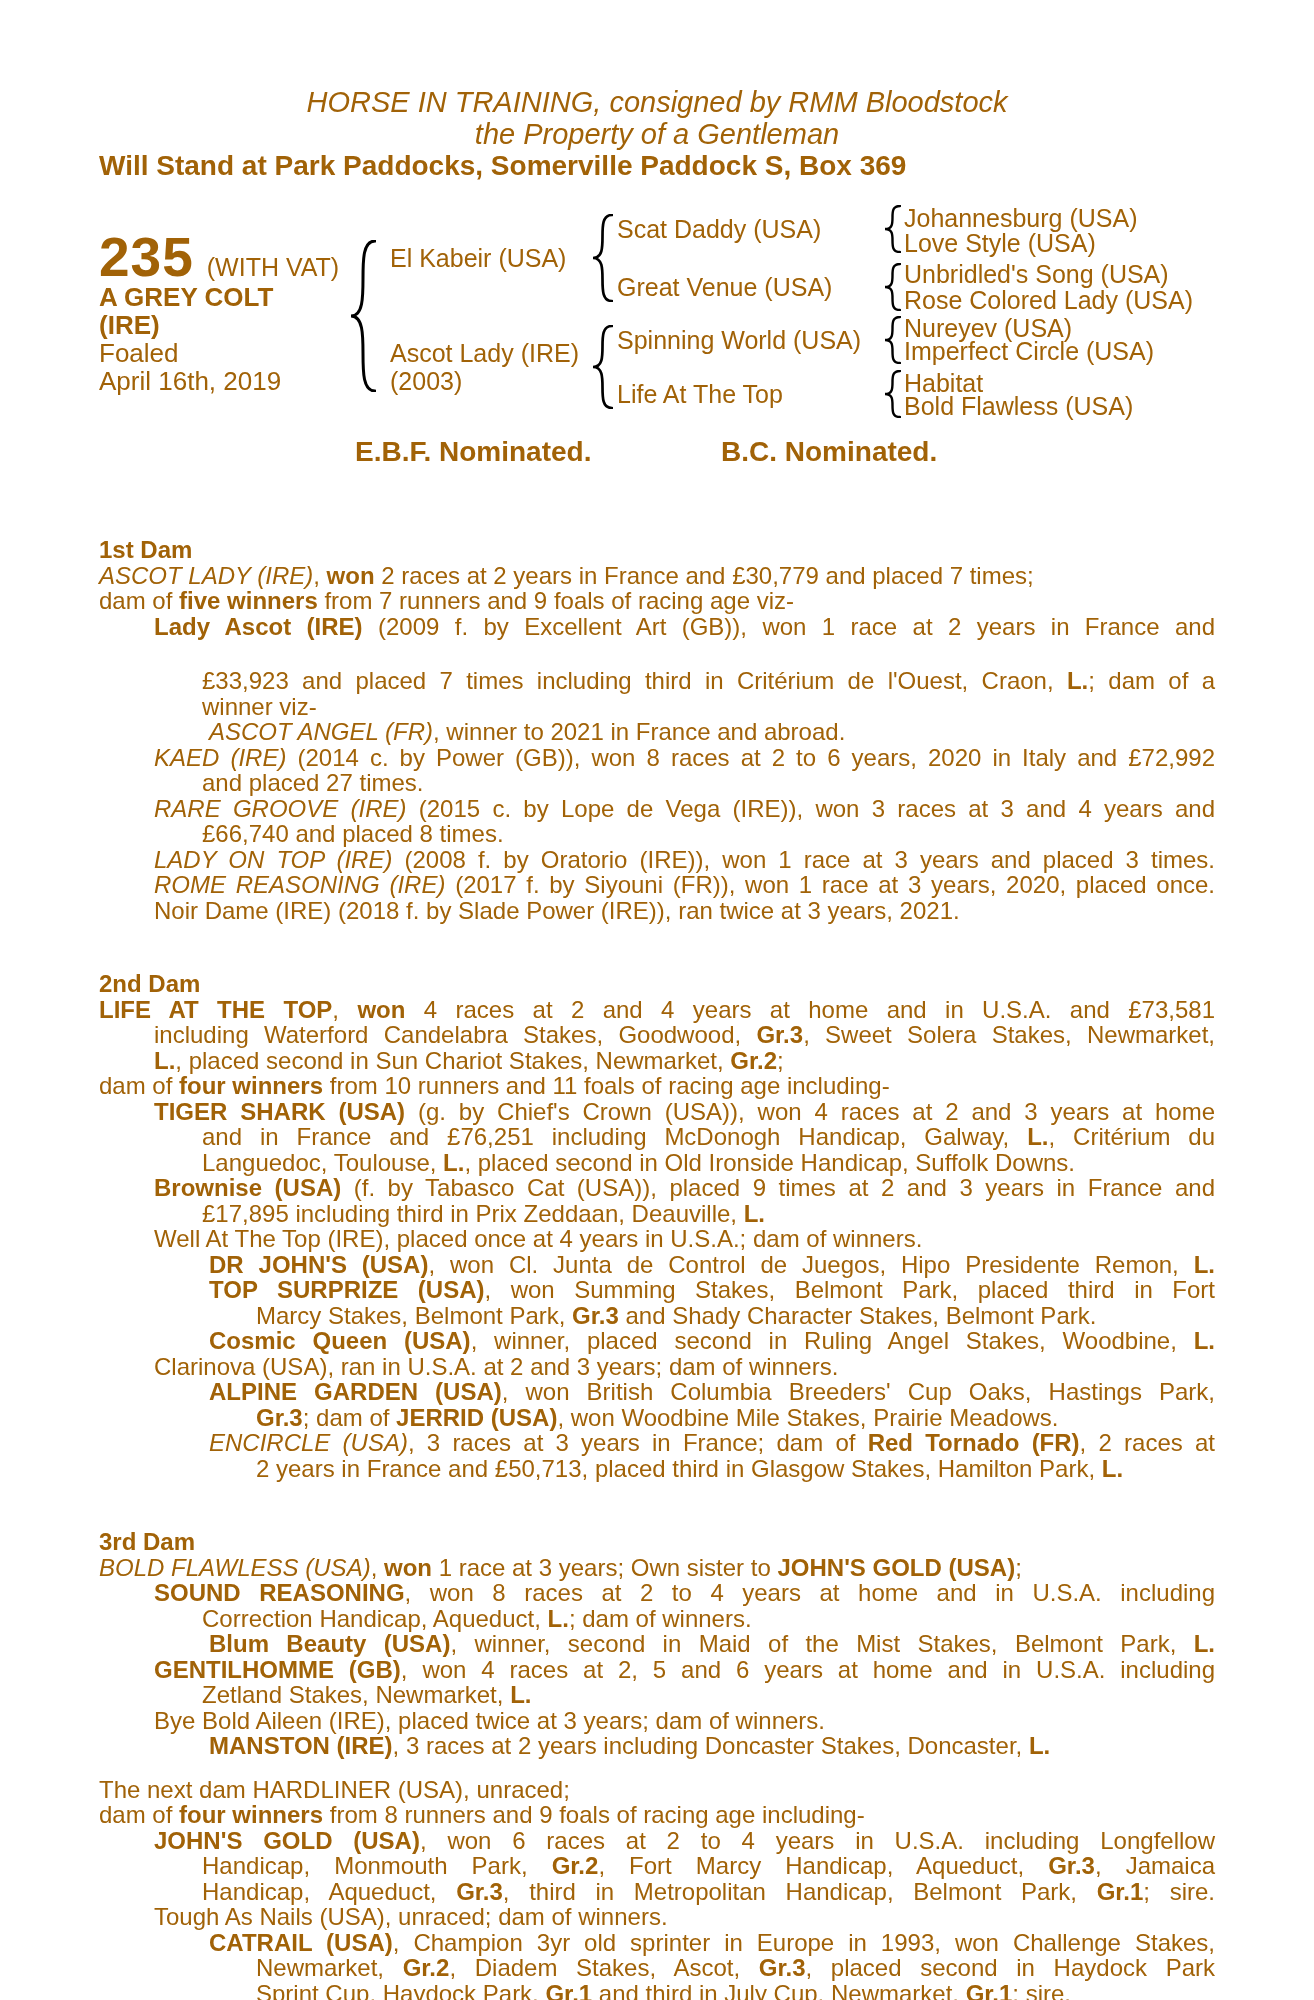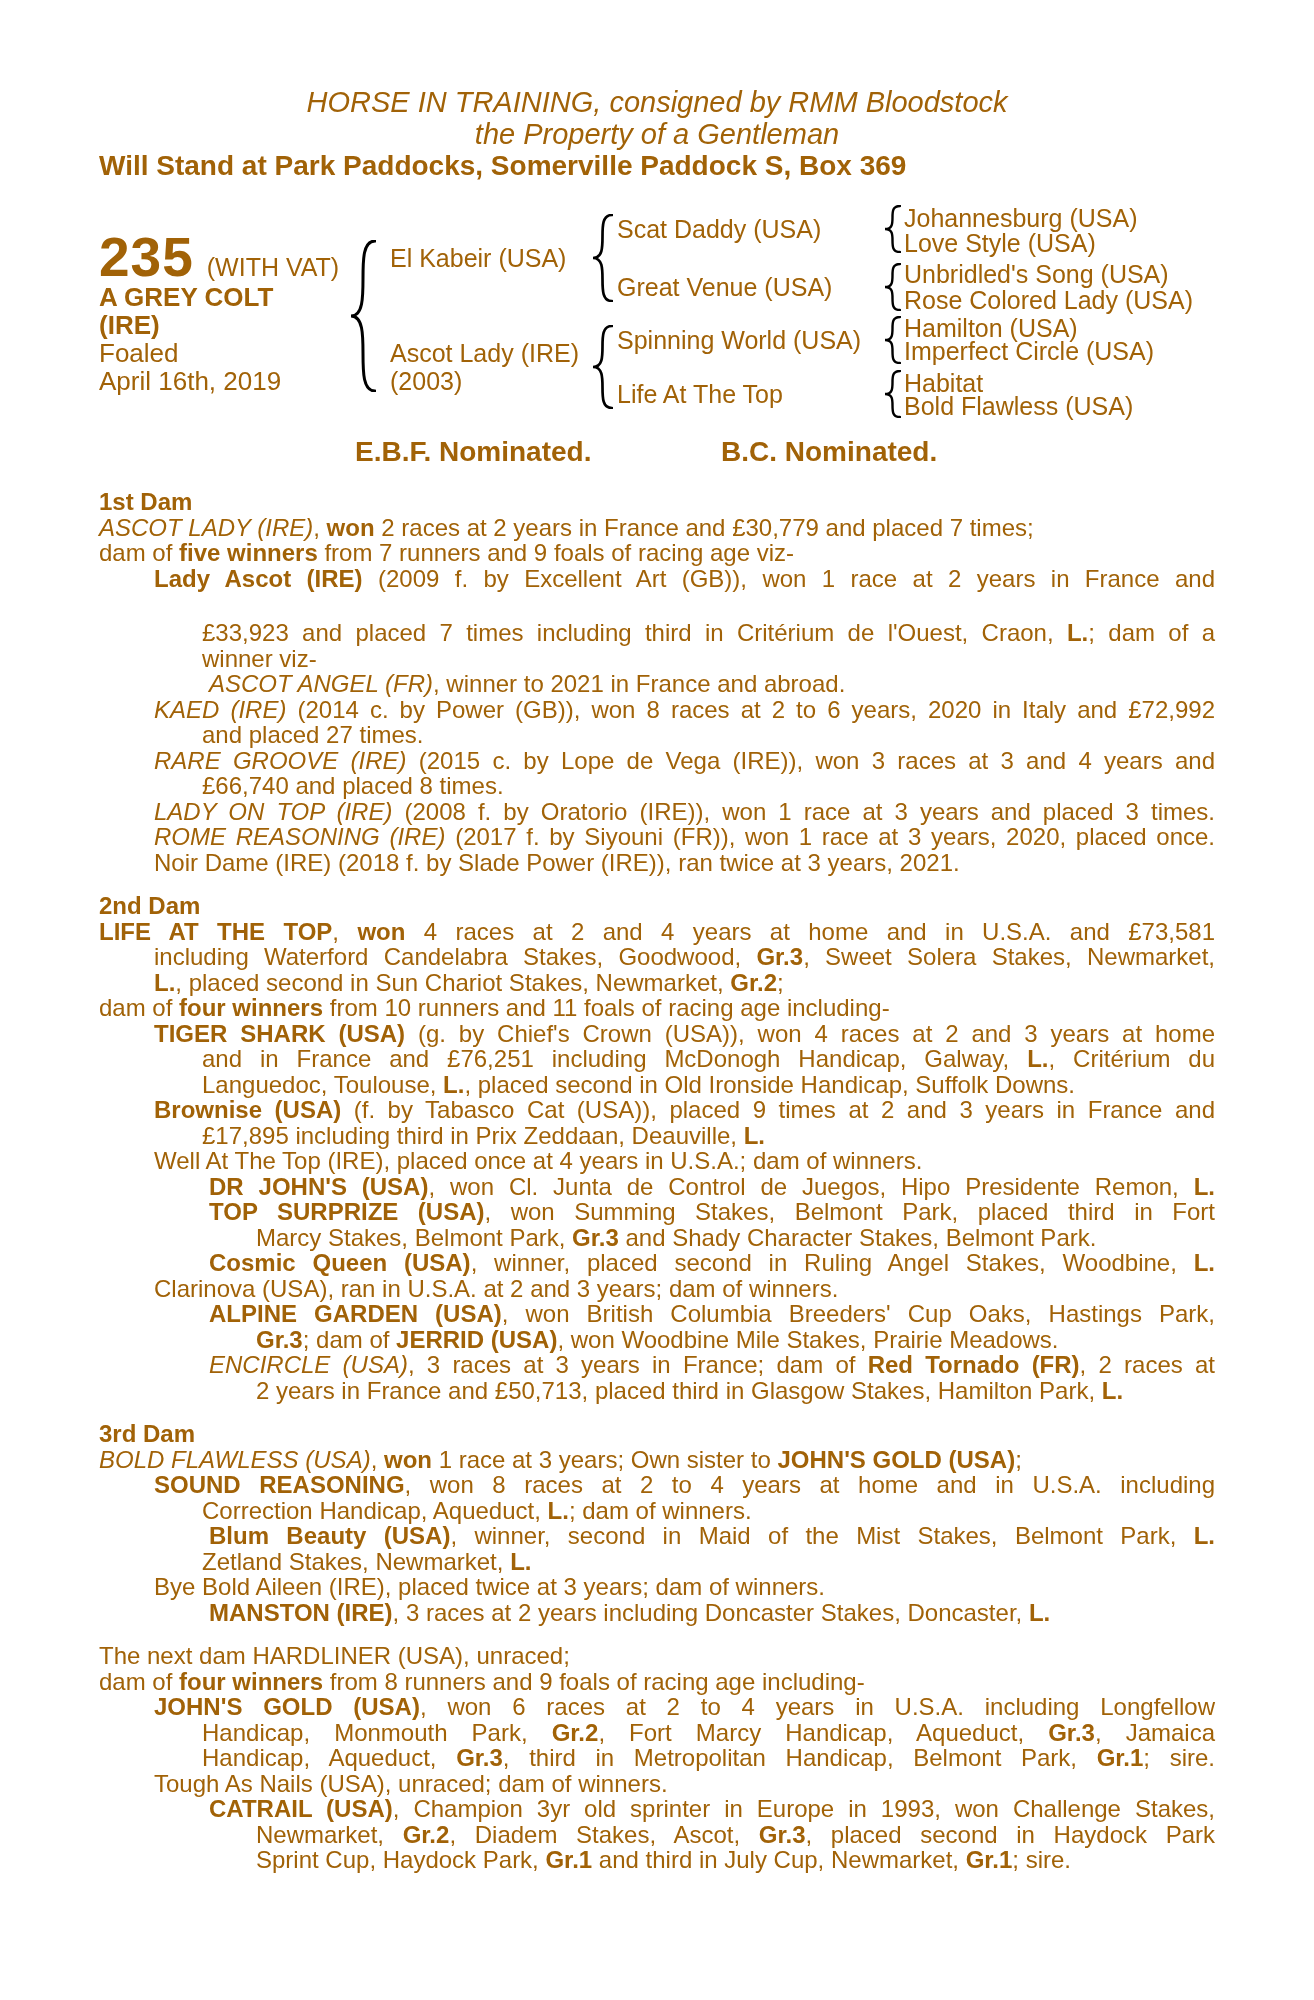--- a/index.html
+++ b/index.html
@@ -37,21 +37,21 @@
   #nom-bc{left:721px;}
   
   #catalogue-body{
     position:absolute;left:99px;top:489px;width:1116px;
     font-size:24px;line-height:25.5px;
   }
   .section{margin-top:18px;}
   .section:first-child{margin-top:0;}
   .line{white-space:nowrap;}
   .line.j{text-align:justify;text-align-last:justify;text-justify:inter-word;}
-  .section-title{font-weight:bold;}
+  .section-title{font-weight:bold;margin-top:48px;}
   .b{font-weight:bold;}
   .i{font-style:italic;}
 </style>
 </head>
 <body>
 
 <div class="page">
 
   <div class="hdr it" id="hdr1">HORSE IN TRAINING, consigned by RMM Bloodstock</div>
   <div class="hdr it" id="hdr2">the Property of a Gentleman</div>
@@ -99,21 +99,21 @@
 
     <div class="pname" style="left:617px;top:216px">Scat Daddy (USA)</div>
     <div class="pname" style="left:617px;top:274px">Great Venue (USA)</div>
     <div class="pname" style="left:617px;top:327px">Spinning World (USA)</div>
     <div class="pname" style="left:617px;top:381px">Life At The Top</div>
 
     <div class="pname" style="left:904px;top:205px">Johannesburg (USA)</div>
     <div class="pname" style="left:904px;top:230px">Love Style (USA)</div>
     <div class="pname" style="left:904px;top:261px">Unbridled's Song (USA)</div>
     <div class="pname" style="left:904px;top:287px">Rose Colored Lady (USA)</div>
-    <div class="pname" style="left:904px;top:315px">Hamilton (USA)</div>
+    <div class="pname" style="left:904px;top:315px">Nureyev (USA)</div>
     <div class="pname" style="left:904px;top:338px">Imperfect Circle (USA)</div>
     <div class="pname" style="left:904px;top:370px">Habitat</div>
     <div class="pname" style="left:904px;top:393px">Bold Flawless (USA)</div>
   </div>
 
   <div class="nom" id="nom-ebf">E.B.F. Nominated.</div>
   <div class="nom" id="nom-bc">B.C. Nominated.</div>
 
   <div id="catalogue-body">
       <div class="section">
@@ -153,20 +153,21 @@
         <div class="line" style="padding-left: 157px;"><span class="b">Gr.3</span><span class="r">; dam of </span><span class="b">JERRID (USA)</span><span class="r">, won Woodbine Mile Stakes, Prairie Meadows.</span></div>
         <div class="line j" style="padding-left: 110px;"><span class="i">ENCIRCLE (USA)</span><span class="r">, 3 races at 3 years in France; dam of </span><span class="b">Red Tornado (FR)</span><span class="r">, 2 races at</span></div>
         <div class="line" style="padding-left: 157px;"><span class="r">2 years in France and £50,713, placed third in Glasgow Stakes, Hamilton Park, </span><span class="b">L.</span></div>
       </div>
       <div class="section">
         <div class="line section-title">3rd Dam</div>
         <div class="line" style="padding-left: 0px;"><span class="i">BOLD FLAWLESS (USA)</span><span class="r">, </span><span class="b">won</span><span class="r"> 1 race at 3 years; Own sister to </span><span class="b">JOHN'S GOLD (USA)</span><span class="r">;</span></div>
         <div class="line j" style="padding-left: 55px;"><span class="b">SOUND REASONING</span><span class="r">, won 8 races at 2 to 4 years at home and in U.S.A. including</span></div>
         <div class="line" style="padding-left: 103px;"><span class="r">Correction Handicap, Aqueduct, </span><span class="b">L.</span><span class="r">; dam of winners.</span></div>
         <div class="line j" style="padding-left: 110px;"><span class="b">Blum Beauty (USA)</span><span class="r">, winner, second in Maid of the Mist Stakes, Belmont Park, </span><span class="b">L.</span></div>
+        <div class="line j" style="padding-left: 55px;"><span class="b">GENTILHOMME (GB)</span><span class="r">, won 4 races at 2, 5 and 6 years at home and in U.S.A. including</span></div>
         <div class="line" style="padding-left: 103px;"><span class="r">Zetland Stakes, Newmarket, </span><span class="b">L.</span></div>
         <div class="line" style="padding-left: 55px;"><span class="r">Bye Bold Aileen (IRE), placed twice at 3 years; dam of winners.</span></div>
         <div class="line" style="padding-left: 110px;"><span class="b">MANSTON (IRE)</span><span class="r">, 3 races at 2 years including Doncaster Stakes, Doncaster, </span><span class="b">L.</span></div>
       </div>
       <div class="section">
         <div class="line" style="padding-left: 0px;"><span class="r">The next dam HARDLINER (USA), unraced;</span></div>
         <div class="line" style="padding-left: 0px;"><span class="r">dam of </span><span class="b">four winners</span><span class="r"> from 8 runners and 9 foals of racing age including-</span></div>
         <div class="line j" style="padding-left: 55px;"><span class="b">JOHN'S GOLD (USA)</span><span class="r">, won 6 races at 2 to 4 years in U.S.A. including Longfellow</span></div>
         <div class="line j" style="padding-left: 103px;"><span class="r">Handicap, Monmouth Park, </span><span class="b">Gr.2</span><span class="r">, Fort Marcy Handicap, Aqueduct, </span><span class="b">Gr.3</span><span class="r">, Jamaica</span></div>
         <div class="line j" style="padding-left: 103px;"><span class="r">Handicap, Aqueduct, </span><span class="b">Gr.3</span><span class="r">, third in Metropolitan Handicap, Belmont Park, </span><span class="b">Gr.1</span><span class="r">; sire.</span></div>

